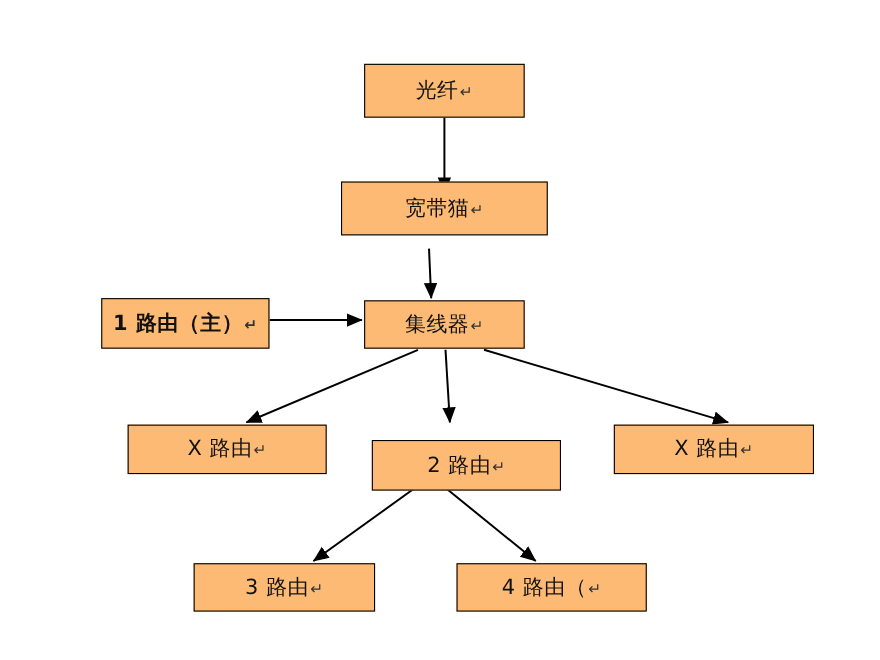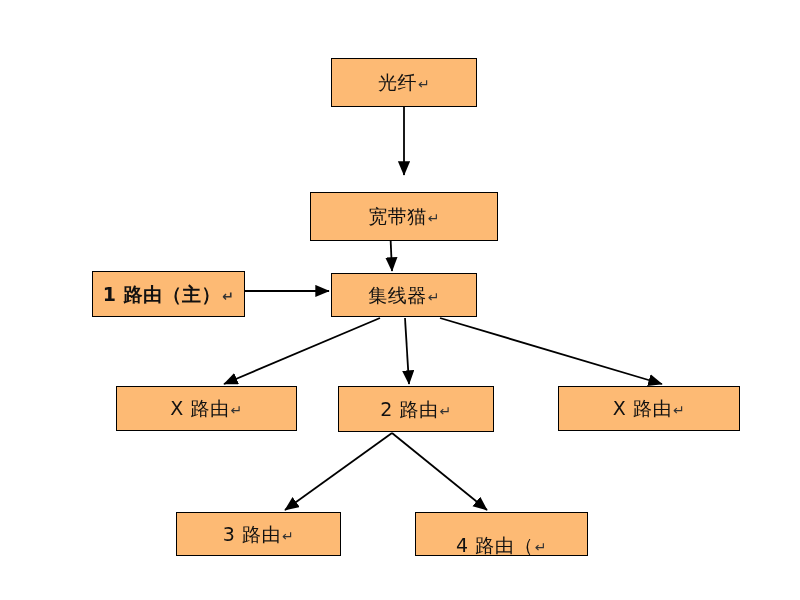--- a/index.html
+++ b/index.html
@@ -66,39 +66,39 @@
         <line x1="440" y1="318" x2="662" y2="384" stroke="#000000" stroke-width="1.8" marker-end="url(#arrowhead)"></line>
         <line x1="392" y1="433" x2="285" y2="510" stroke="#000000" stroke-width="1.8" marker-end="url(#arrowhead)"></line>
         <line x1="392" y1="433" x2="487" y2="510" stroke="#000000" stroke-width="1.8" marker-end="url(#arrowhead)"></line>
       </g>
   </svg>
 
   <div id="node-layer">
       <div class="node" style="left: 331px; top: 58px; width: 146px; height: 49px; border-color: rgb(0, 0, 0);">
         <span class="node-label" style="color: rgb(17, 17, 17);">光纤<span class="pilcrow">↵</span></span>
       </div>
-      <div class="node" style="left: 310px; top: 192px; width: 188px; height: 49px; border-color: rgb(0, 0, 0);">
+      <div class="node" style="left: 310px; top: 165px; width: 188px; height: 49px; border-color: rgb(0, 0, 0);">
         <span class="node-label" style="color: rgb(17, 17, 17);">宽带猫<span class="pilcrow">↵</span></span>
       </div>
       <div class="node" style="left: 92px; top: 271px; width: 153px; height: 46px; border-color: rgb(0, 0, 0);">
         <span class="node-label" style="color: rgb(17, 17, 17); font-weight: bold;">1 路由（主）<span class="pilcrow">↵</span></span>
       </div>
       <div class="node" style="left: 331px; top: 273px; width: 146px; height: 44px; border-color: rgb(0, 0, 0);">
         <span class="node-label" style="color: rgb(17, 17, 17);">集线器<span class="pilcrow">↵</span></span>
       </div>
       <div class="node" style="left: 116px; top: 386px; width: 181px; height: 45px; border-color: rgb(0, 0, 0);">
         <span class="node-label" style="color: rgb(17, 17, 17);">X 路由<span class="pilcrow">↵</span></span>
       </div>
-      <div class="node" style="left: 338px; top: 386px; width: 156px; height: 46px; border-color: rgb(0, 0, 0);">
+      <div class="node" style="left: 338px; top: 400px; width: 172px; height: 46px; border-color: rgb(0, 0, 0);">
         <span class="node-label" style="color: rgb(17, 17, 17);">2 路由<span class="pilcrow">↵</span></span>
       </div>
       <div class="node" style="left: 558px; top: 386px; width: 182px; height: 45px; border-color: rgb(0, 0, 0);">
         <span class="node-label" style="color: rgb(17, 17, 17);">X 路由<span class="pilcrow">↵</span></span>
       </div>
       <div class="node" style="left: 176px; top: 512px; width: 165px; height: 44px; border-color: rgb(0, 0, 0);">
         <span class="node-label" style="color: rgb(17, 17, 17);">3 路由<span class="pilcrow">↵</span></span>
       </div>
-      <div class="node" style="left: 415px; top: 512px; width: 173px; height: 44px; border-color: rgb(0, 0, 0); align-items: flex-end;">
+      <div class="node" style="left: 415px; top: 512px; width: 173px; height: 44px; border-color: rgb(0, 0, 0);">
         <span class="node-label" style="color: rgb(17, 17, 17);">4 路由（<span class="pilcrow">↵</span></span>
       </div>
     </div>
 
 </div>
 
 </body></html>

